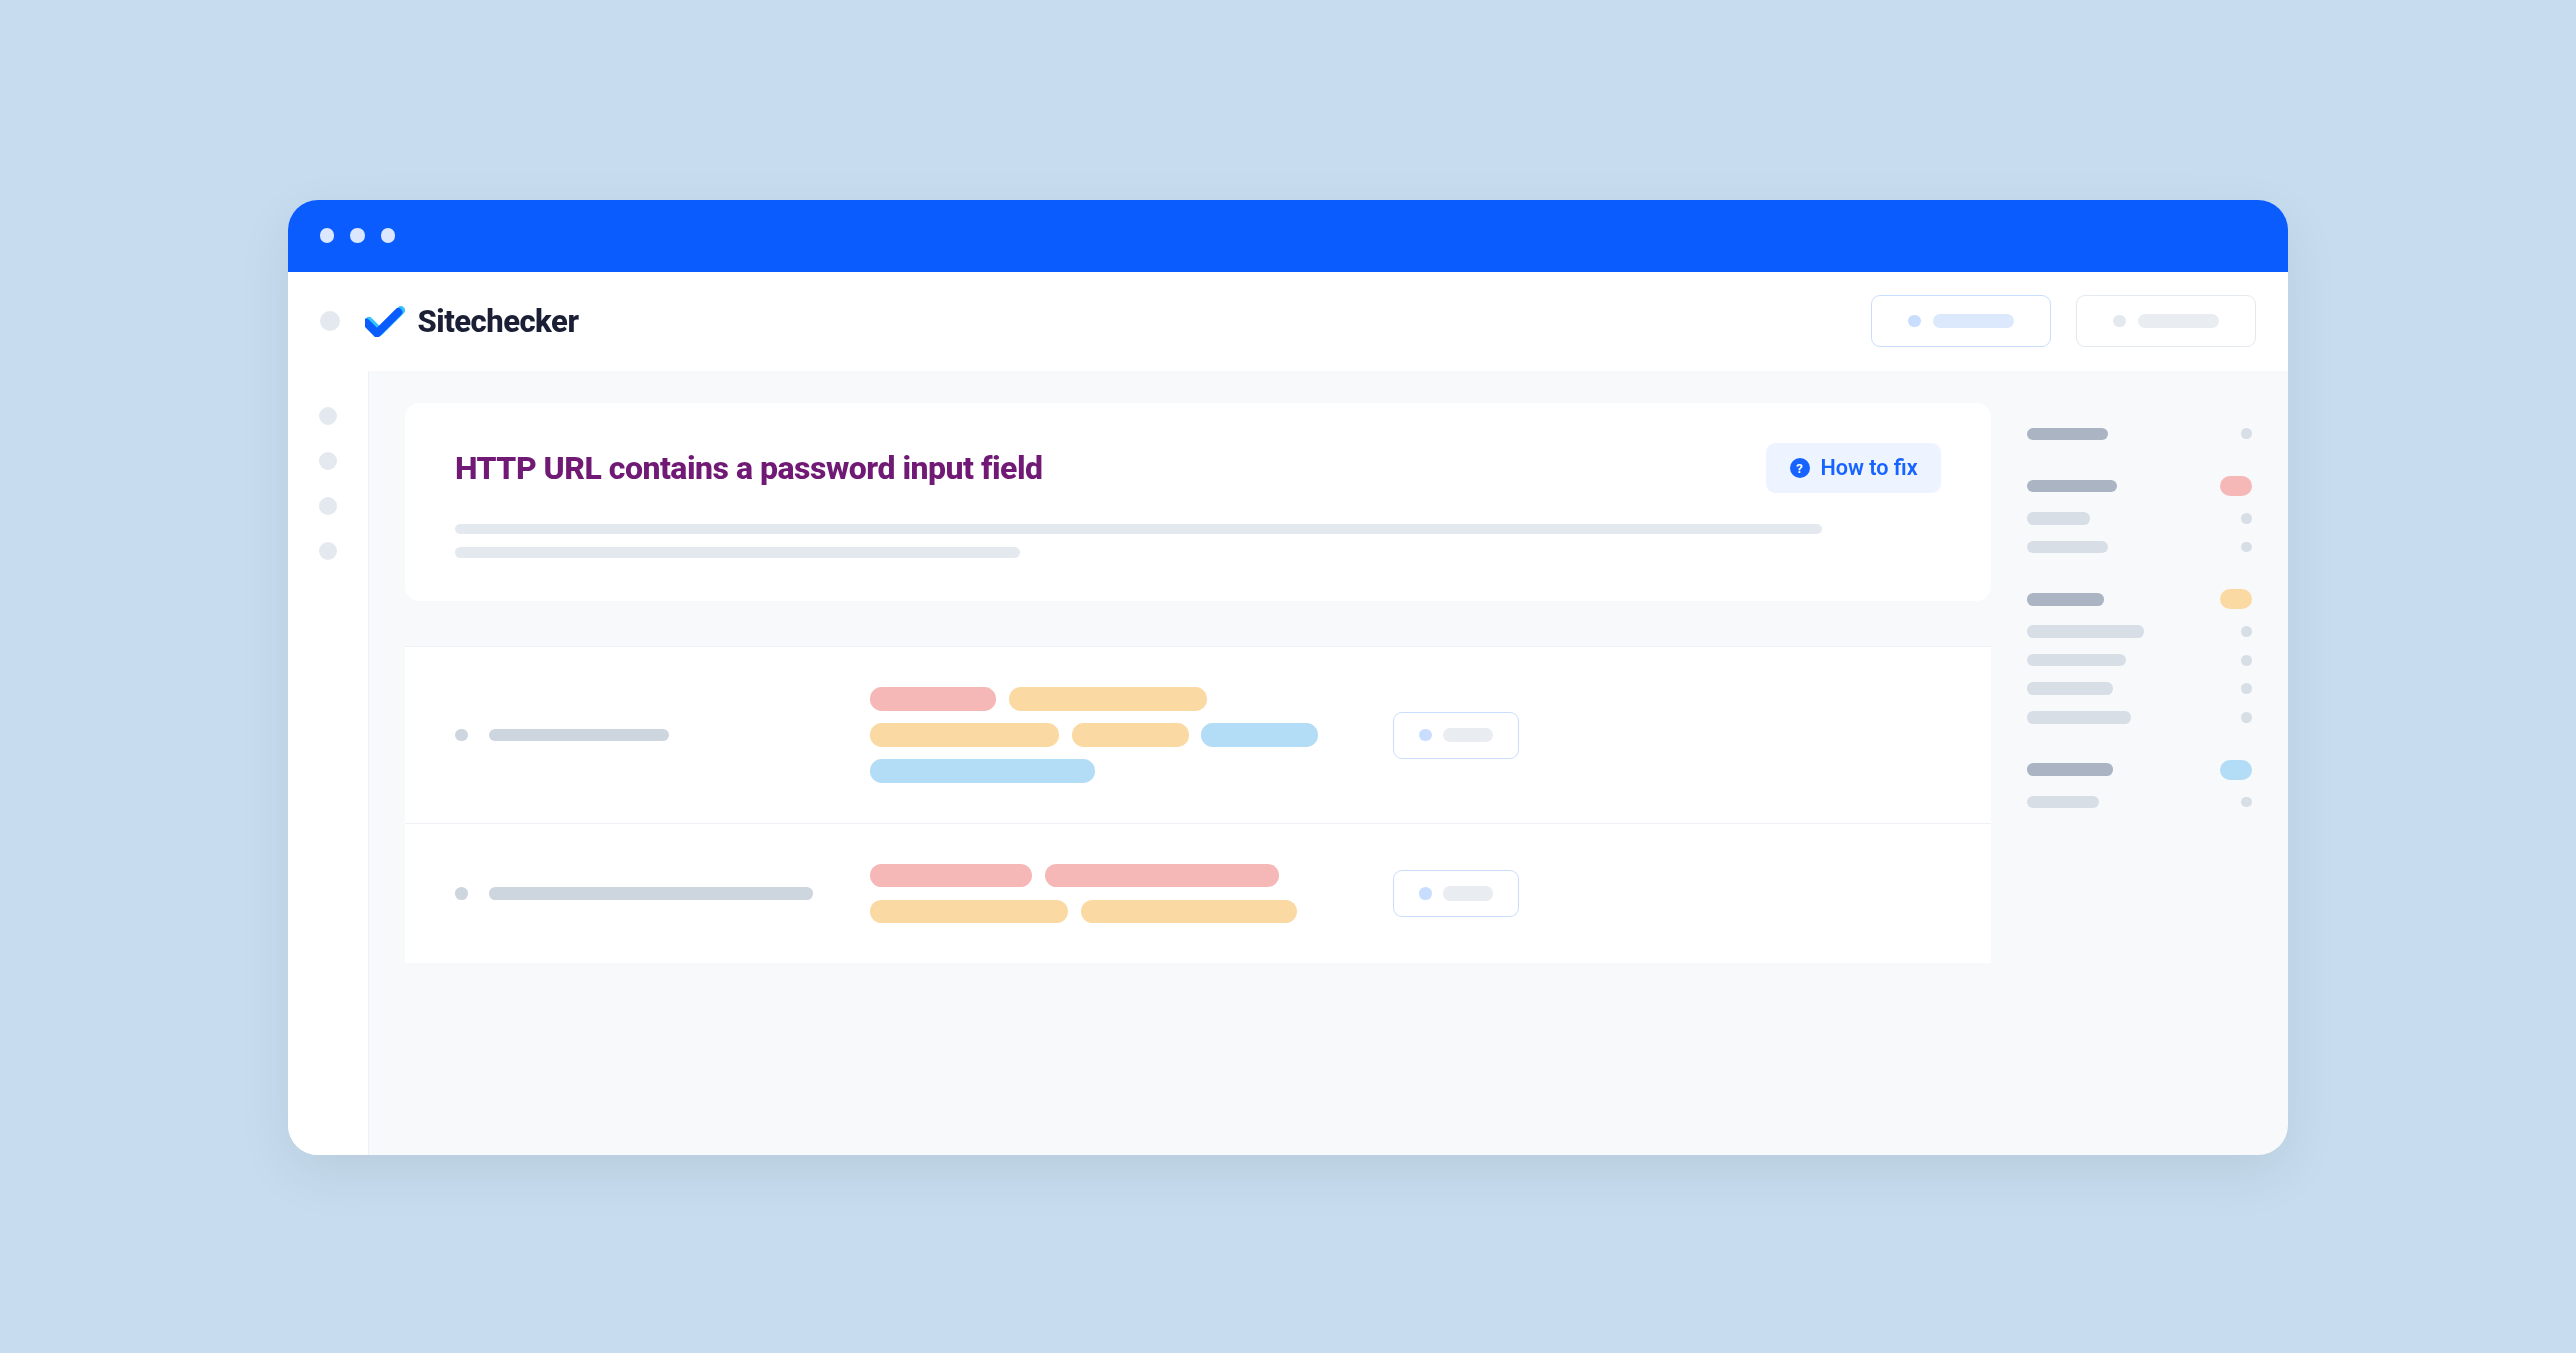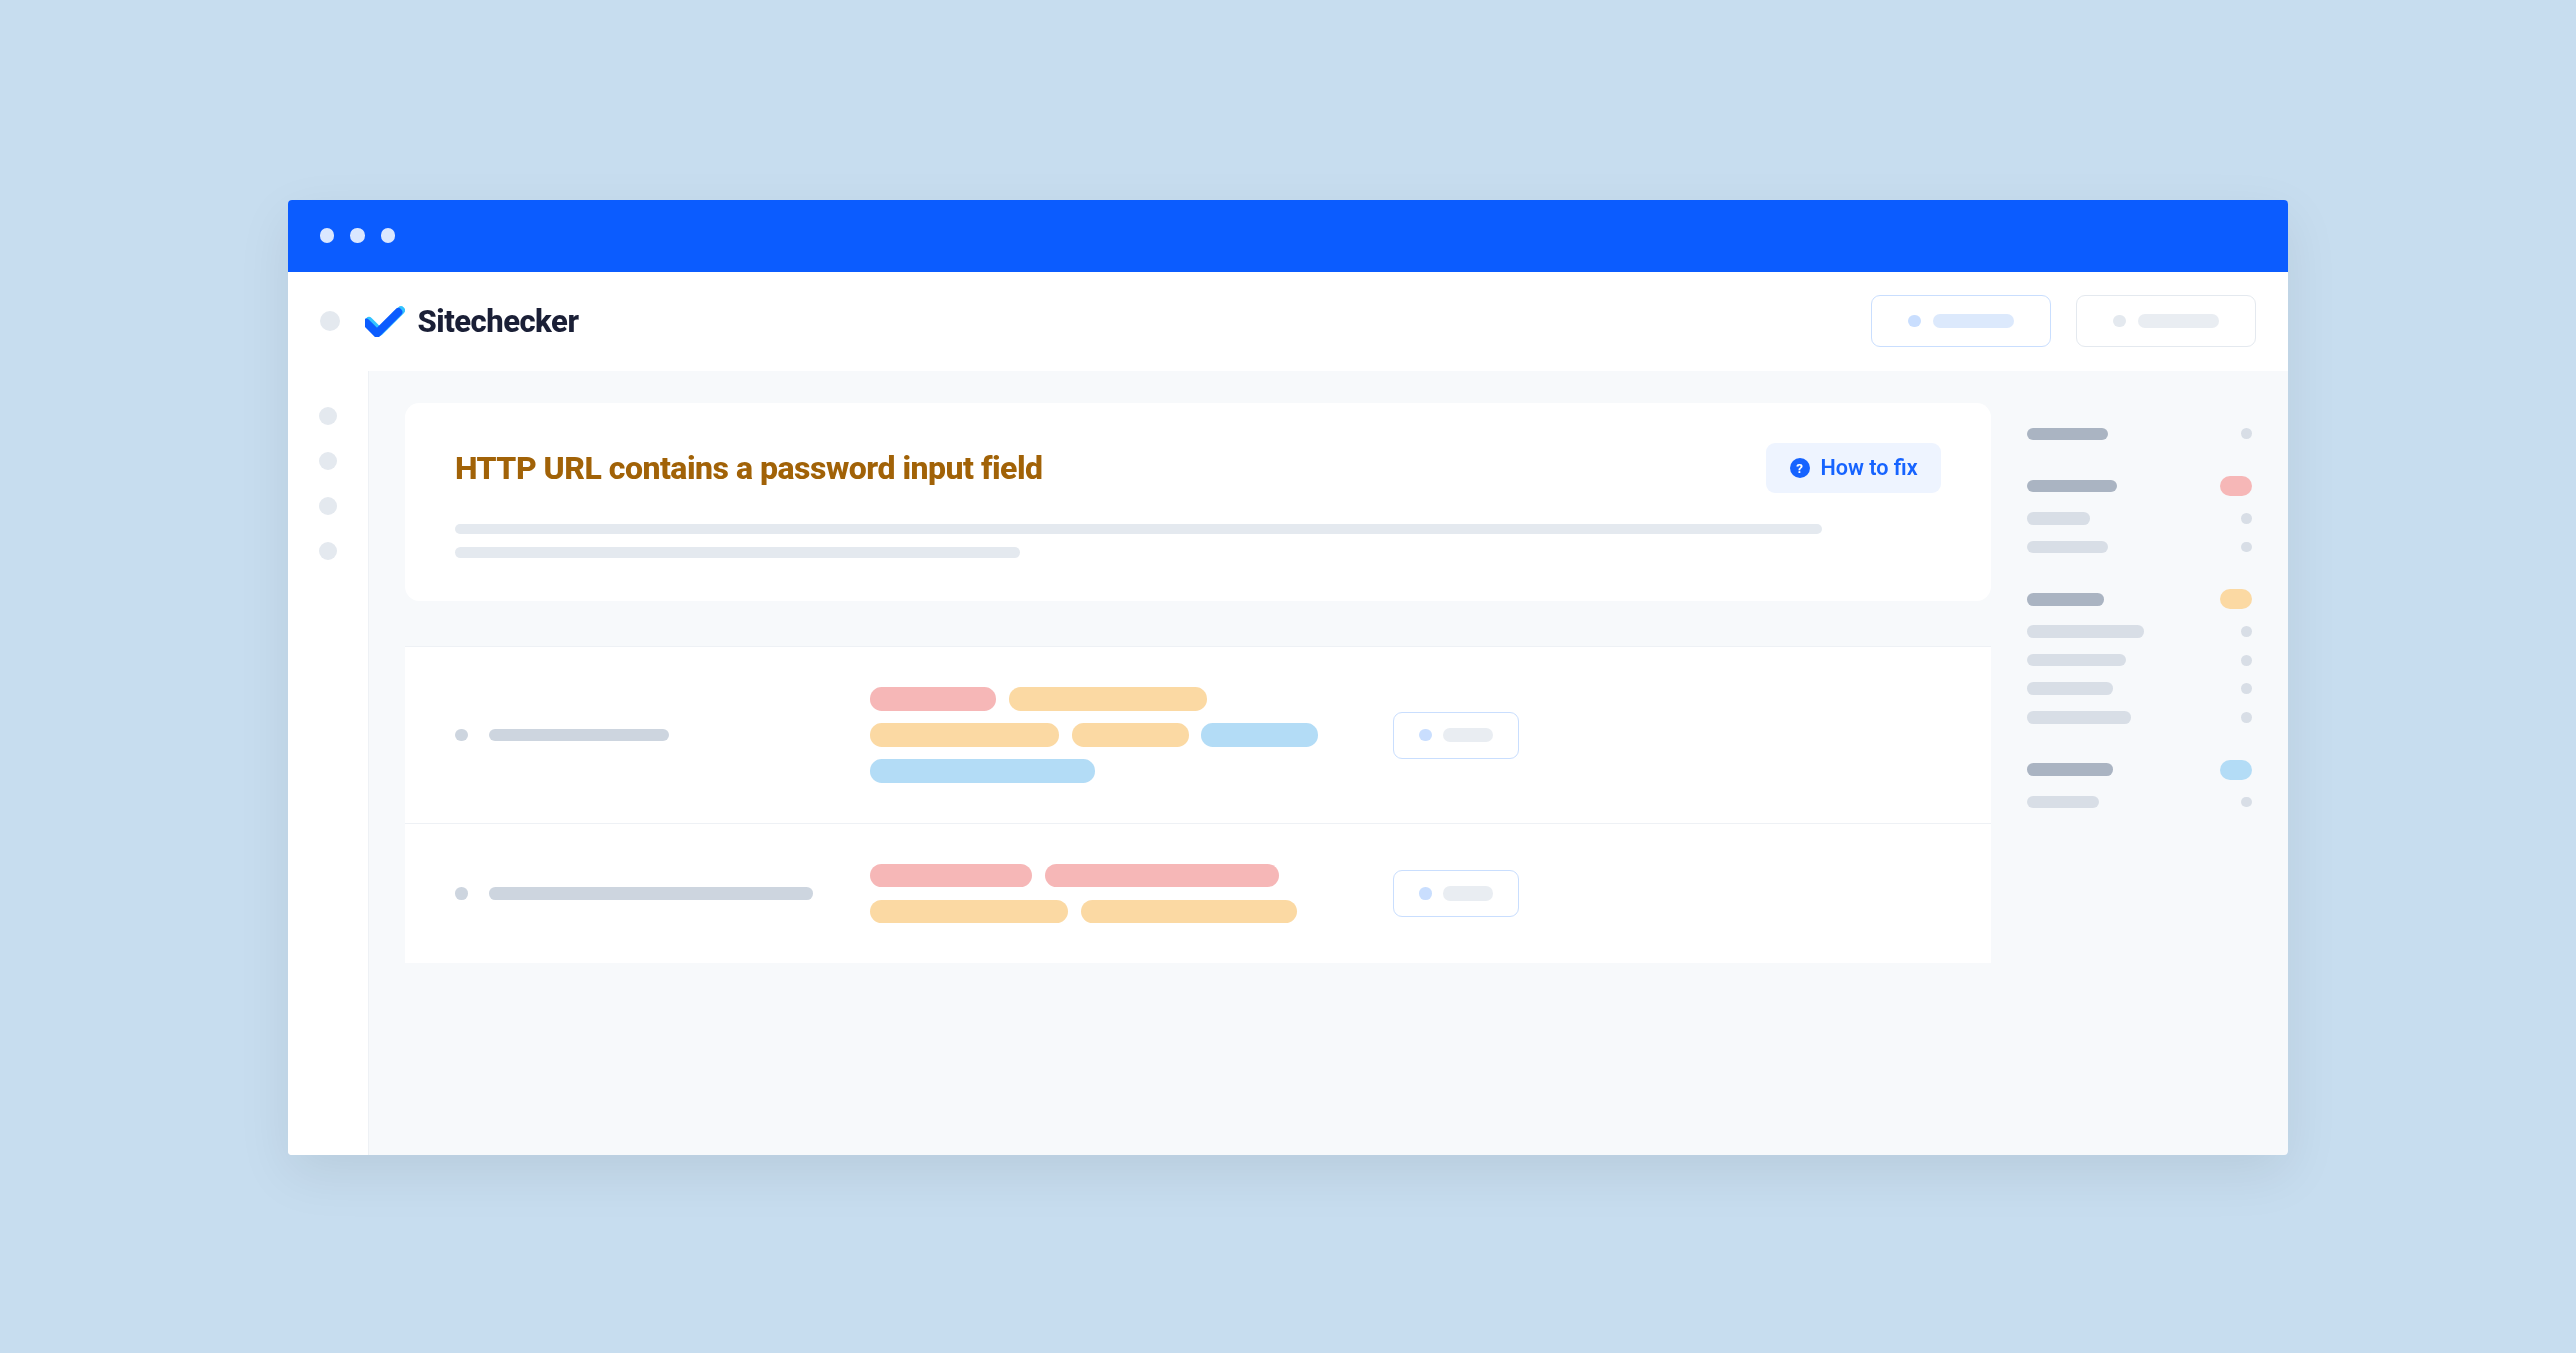--- a/index.html
+++ b/index.html
@@ -8,21 +8,21 @@
     width: 2576px;
     height: 1354px;
     display: flex;
     align-items: center;
     justify-content: center;
     font-family: -apple-system, BlinkMacSystemFont, "Segoe UI", Roboto, sans-serif;
   }
   .browser-window {
     width: 2000px;
     background: #f7f9fb;
-    border-radius: 4px;
+    border-radius: 30px;
     overflow: hidden;
     box-shadow: 0 18px 54px rgba(0,0,0,0.08);
   }
   .titlebar {
     background: #0b5cff;
     height: 72px;
     display: flex;
     align-items: center;
     padding: 0 32px;
     gap: 16px;
@@ -78,21 +78,21 @@
     gap: 0;
   }
   .center-col { flex: 1; padding-left: 36px; }
   .card {
     background: #fff;
     border-radius: 14.4px;
     padding: 40px 50px 31px 50px;
     margin-bottom: 0;
   }
   .card-head { display: flex; align-items: center; gap: 27px; }
-  .card-title { font-size: 32px; font-weight: 800; color: #a16207; letter-spacing: -0.5px; flex: 1; }
+  .card-title { font-size: 32px; font-weight: 800; color: #701a75; letter-spacing: -0.5px; flex: 1; }
   .howtofix-btn {
     background: #eef4ff;
     color: #1663ff;
     font-weight: 600;
     font-size: 21.6px;
     padding: 12.6px 23.4px;
     border-radius: 9px;
     display: flex; align-items: center; gap: 10.8px;
   }
   .howtofix-icon {

